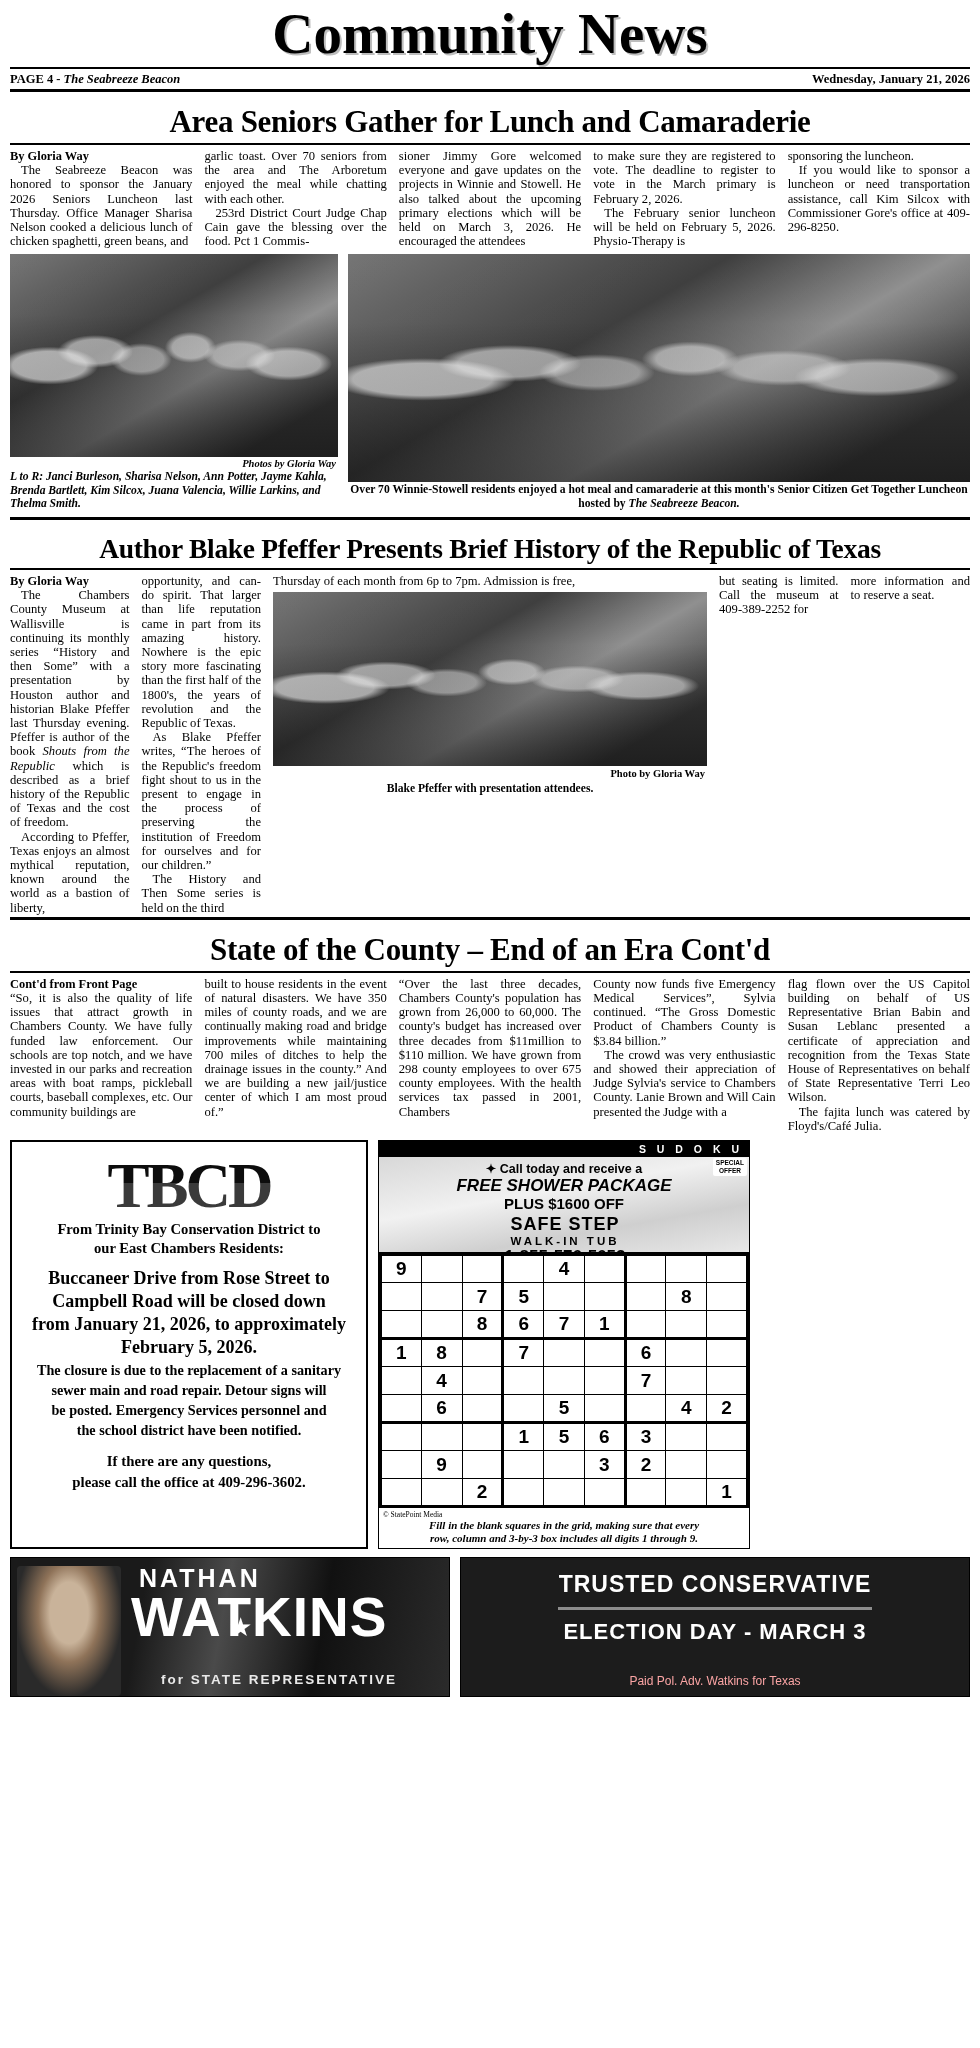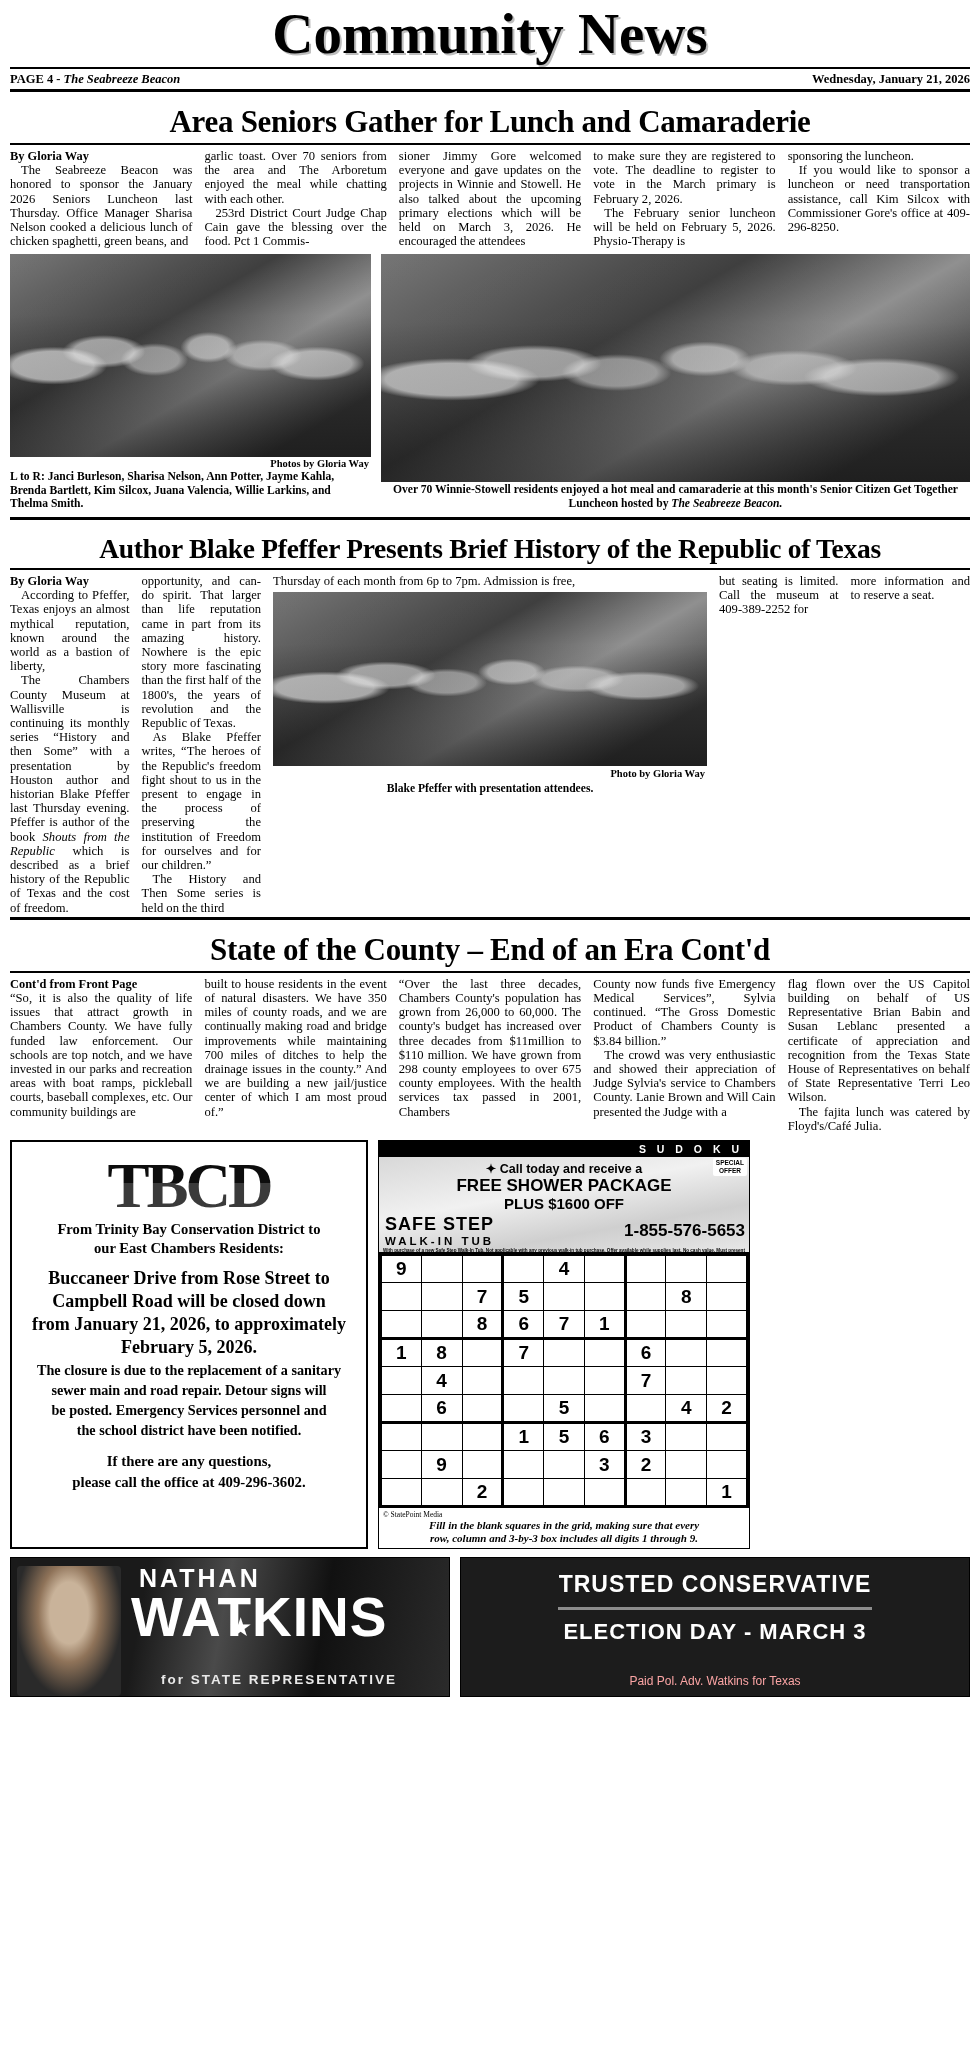--- a/index.html
+++ b/index.html
@@ -116,25 +116,26 @@
     background: linear-gradient(170deg,#d8d8d8,#f1f1f1 40%,#cfcfcf 70%,#e8e8e8);
     font-family: "Liberation Sans", sans-serif;
     border-bottom: 1px solid #000;
   }
   .ss-badge {
     position: absolute; right: 2px; top: 1px; font-size: 6.5px; font-weight: bold;
     background: #fff; padding: 1px 3px; border-radius: 2px; line-height: 8px;
     text-align: center;
   }
   .ss-l1 { text-align: center; font-size: 12.5px; font-weight: bold; padding-top: 4px; }
-  .ss-l2 { text-align: center; font-size: 17px; font-weight: bold; line-height: 19px; }
+  .ss-l2 { text-align: center; font-size: 17px; font-weight: bold; line-height: 19px; font-style: italic; }
   .ss-l3 { text-align: center; font-size: 15px; font-weight: bold; line-height: 17px; }
   .ss-logo {
     display: flex; align-items: center; justify-content: space-between;
     padding: 2px 4px 0 6px;
+    flex-direction: column;
   }
   .ss-logo-text { font-size: 18px; font-weight: bold; letter-spacing: 1px; }
   .ss-logo-sub { font-size: 11.5px; font-weight: bold; letter-spacing: 3px; }
   .ss-phone { font-size: 17px; font-weight: bold; }
   .ss-fine { font-size: 4.6px; line-height: 5.4px; padding: 1px 4px 0 4px; font-weight: bold; }
 
   table.sudoku { border-collapse: collapse; width: 100%; }
   table.sudoku td {
     width: 11.11%; height: 28px; text-align: center; vertical-align: middle;
     border: 1px solid #000;
@@ -231,43 +232,43 @@
       <p class="noindent">to make sure they are registered to vote. The deadline to register to vote in the March primary is February 2, 2026.</p>
       <p>The February senior luncheon will be held on February 5, 2026. Physio-Therapy is</p>
     </div>
     <div class="col">
       <p class="noindent">sponsoring the luncheon.</p>
       <p>If you would like to sponsor a luncheon or need transportation assistance, call Kim Silcox with Commissioner Gore's office at 409-296-8250.</p>
     </div>
   </div>
 
   <div class="photo-row">
-    <div style="width:361px;">
+    <div style="width:328px;font-style:italic;">
       <div class="photo" style="height:203px;"></div>
       <div class="photo-credit">Photos by Gloria Way</div>
       <div class="photo-caption">L to R: Janci Burleson, Sharisa Nelson, Ann Potter, Jayme Kahla, Brenda Bartlett, Kim Silcox, Juana Valencia, Willie Larkins, and Thelma Smith.</div>
     </div>
     <div style="flex:1;">
       <div class="photo" style="height:228px;"></div>
       <div class="photo-caption center">
         <span>Over 70 Winnie-Stowell residents enjoyed a hot meal and camaraderie at this month's Senior Citizen Get Together Luncheon hosted by </span><span class="ital">The Seabreeze Beacon.</span>
       </div>
     </div>
   </div>
 
   <div class="thick-rule mt6"></div>
 
   <div class="headline smaller">Author Blake Pfeffer Presents Brief History of the Republic of Texas</div>
   <div class="rule-under-head"></div>
 
   <div class="cols">
     <div class="col">
       <p class="byline">By Gloria Way</p>
+      <p><span>The Chambers County Museum at Wallisville is continuing its monthly series “History and then Some” with a presentation by Houston author and historian Blake Pfeffer last Thursday evening. Pfeffer is author of the book </span><span class="ital">Shouts from the Republic</span><span> which is described as a brief history of the Republic of Texas and the cost of freedom.</span></p>
       <p>According to Pfeffer, Texas enjoys an almost mythical reputation, known around the world as a bastion of liberty,</p>
-      <p><span>The Chambers County Museum at Wallisville is continuing its monthly series “History and then Some” with a presentation by Houston author and historian Blake Pfeffer last Thursday evening. Pfeffer is author of the book </span><span class="ital">Shouts from the Republic</span><span> which is described as a brief history of the Republic of Texas and the cost of freedom.</span></p>
     </div>
     <div class="col">
       <p class="noindent">opportunity, and can-do spirit. That larger than life reputation came in part from its amazing history. Nowhere is the epic story more fascinating than the first half of the 1800's, the years of revolution and the Republic of Texas.</p>
       <p>As Blake Pfeffer writes, “The heroes of the Republic's freedom fight shout to us in the present to engage in the process of preserving the institution of Freedom for ourselves and for our children.”</p>
       <p>The History and Then Some series is held on the third</p>
     </div>
     <div class="col">
       <p class="noindent">Thursday of each month from 6p to 7pm. Admission is free,</p>
       <div class="photo" style="height:174px;margin-top:4px;width:434px;"></div>
       <div class="photo-credit" style="width:434px;">Photo by Gloria Way</div>

